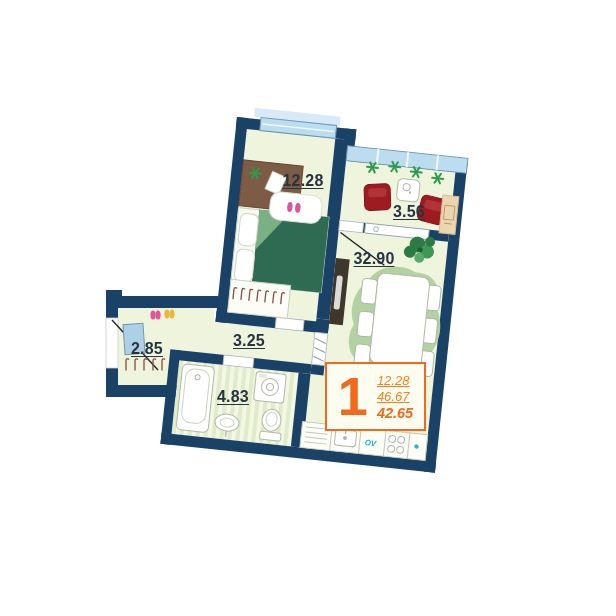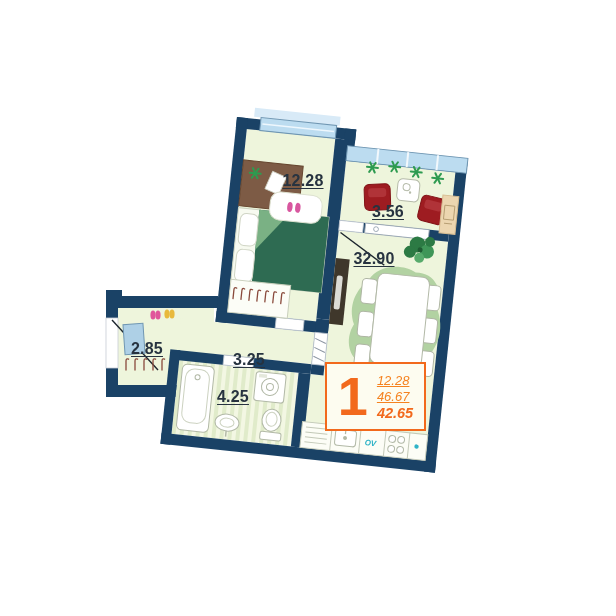--- a/index.html
+++ b/index.html
@@ -247,24 +247,24 @@
     </g>
     <g>
       <ellipse cx="66" cy="298" rx="9.5" ry="11" fill="#ffffff" stroke="#b2b9a7" stroke-width="1"></ellipse>
       <ellipse cx="66" cy="297" rx="5.5" ry="7" fill="none" stroke="#ccd2c0" stroke-width="1"></ellipse>
       <rect x="56" y="310" width="21" height="8" rx="2" fill="#ffffff" stroke="#b2b9a7" stroke-width="1"></rect>
     </g>
   </g>
 </svg>
 
 <div class="lbl" style="left:303px;top:181px">12.28</div>
-<div class="lbl" style="left:388px;top:212px">3.56</div>
+<div class="lbl" style="left:409px;top:212px">3.56</div>
 <div class="lbl" style="left:374px;top:259px">32.90</div>
-<div class="lbl" style="left:249px;top:360px">3.25</div>
-<div class="lbl" style="left:233px;top:397px">4.25</div>
+<div class="lbl" style="left:249px;top:341px">3.25</div>
+<div class="lbl" style="left:233px;top:397px">4.83</div>
 <div class="lbl" style="left:147px;top:349px">2.85</div>
 
 <div class="badge">
   <div class="badge-num">1</div>
   <div class="badge-col">
     <div class="badge-a">12.28</div>
     <div class="badge-a">46.67</div>
     <div class="badge-a3">42.65</div>
   </div>
 </div>

